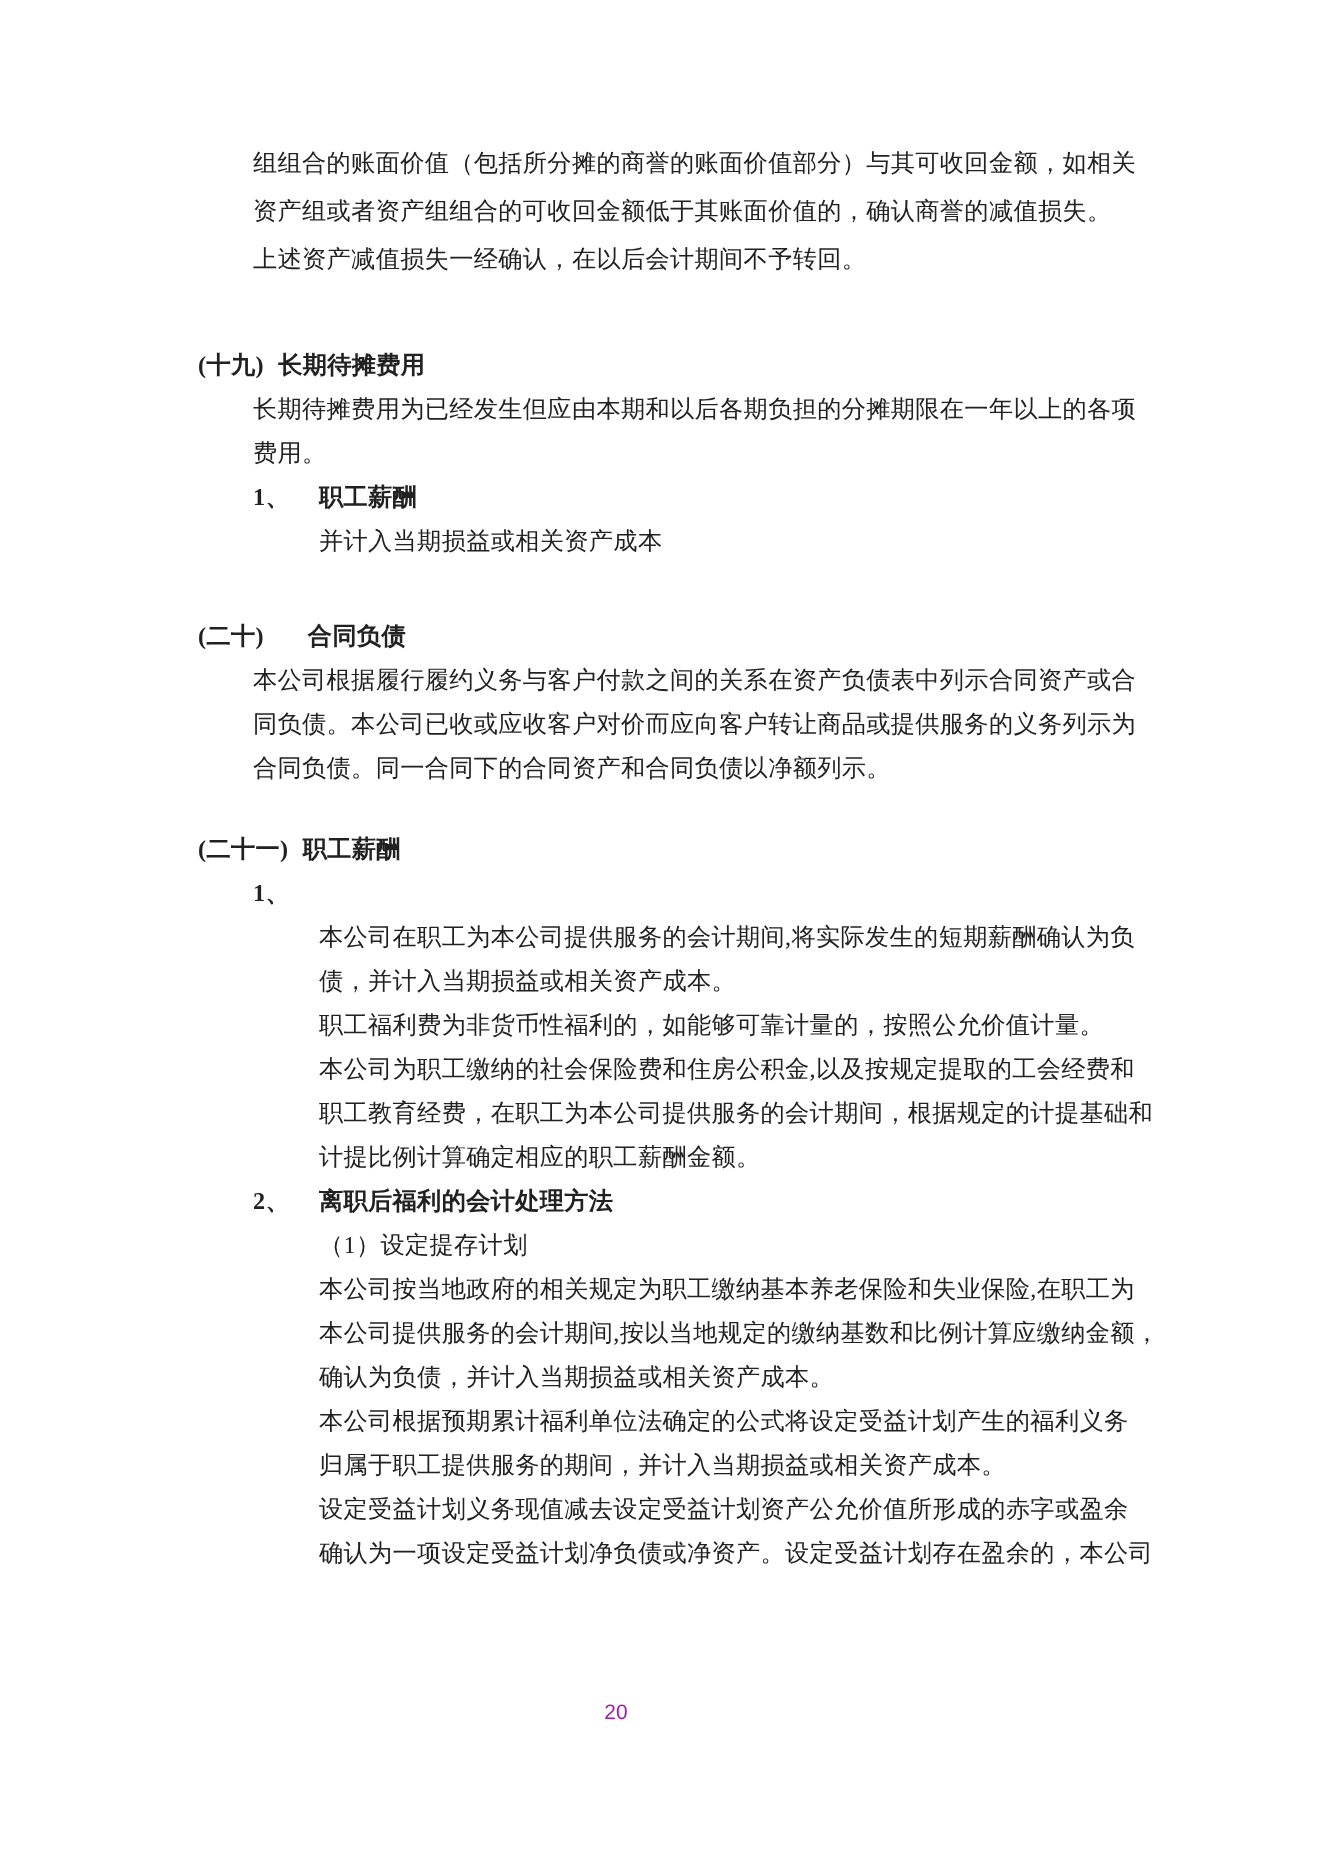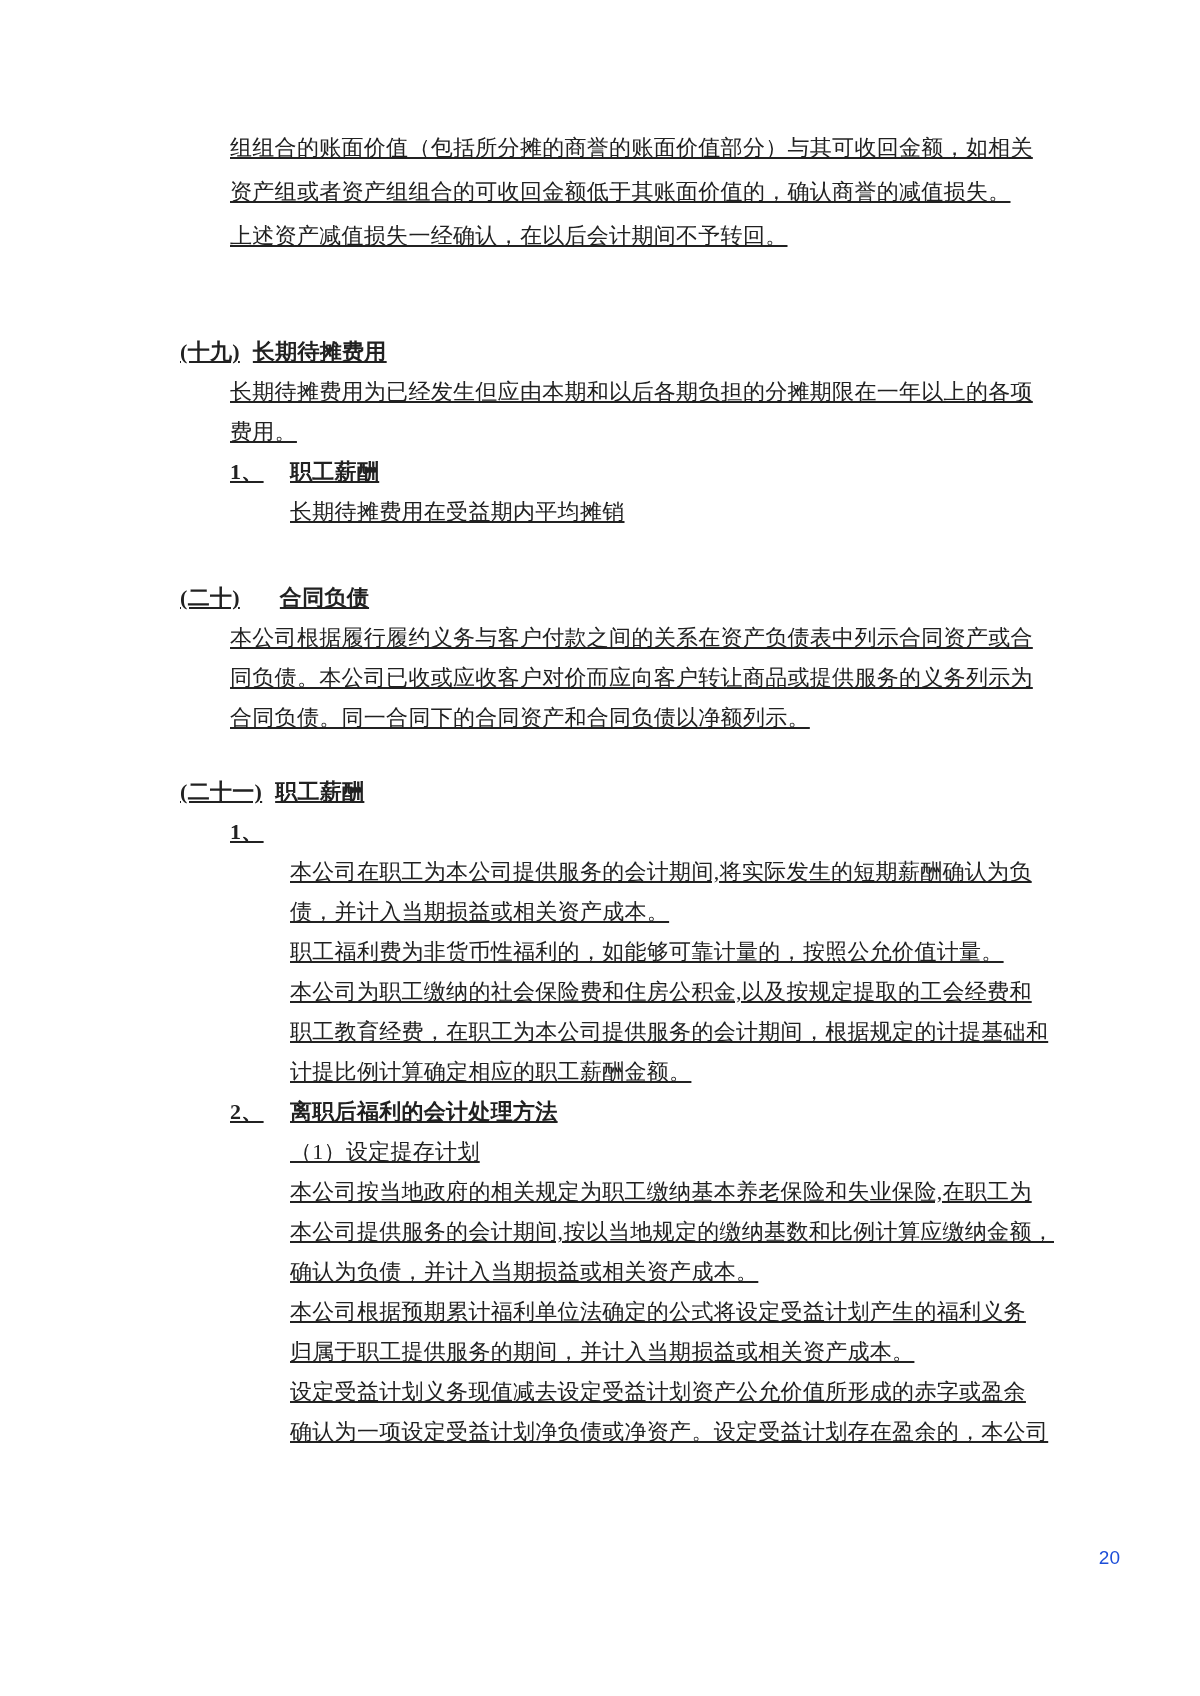--- a/index.html
+++ b/index.html
@@ -4,21 +4,20 @@
 <style>
   html, body { margin: 0; padding: 0; background: #ffffff; }
   .page {
     position: relative;
     width: 1120px;
     height: 1696px;
     background: #ffffff;
     font-family: "Liberation Serif", "DejaVu Serif", serif;
     color: #212121;
     overflow: hidden;
-    text-decoration: underline;
   }
   .para {
     margin: 0;
     font-size: 22px;
     line-height: 40px;
     white-space: pre-line;
     letter-spacing: 0.3px;
   }
   .para-top {
     line-height: 44px;
@@ -29,43 +28,43 @@
   .sec-heading {
     display: flex;
     align-items: baseline;
     gap: 13px;
     margin: 0 0 0 180px;
     font-size: 22px;
     line-height: 40px;
     font-weight: bold;
     letter-spacing: 0.3px;
   }
-  .mt-s19 { margin-top: 74px; }
+  .mt-s19 { margin-top: 54px; }
   .mt-s20 { margin-top: 46px; gap: 40px; }
   .mt-s21 { margin-top: 34px; }
   .mt-item2 { margin-top: 44px; }
   .num-heading {
     display: flex;
     align-items: baseline;
     margin: 0 0 0 230px;
     font-size: 22px;
     line-height: 40px;
     font-weight: bold;
     letter-spacing: 0.3px;
   }
   .num-label { width: 60px; flex: 0 0 60px; }
   .page-number {
     position: absolute;
     top: 1546px;
     left: 0;
     width: 100%;
-    text-align: right;
+    text-align: center;
     font-family: "Liberation Sans", "DejaVu Sans", sans-serif;
     font-size: 19px;
-    color: #1d4ed8;
+    color: #a21caf;
     line-height: 24px;
   }
 </style>
 </head>
 <body>
 
 <div class="page">
 
   <p class="para para-top lvl1">组组合的账面价值（包括所分摊的商誉的账面价值部分）与其可收回金额，如相关
 资产组或者资产组组合的可收回金额低于其账面价值的，确认商誉的减值损失。
@@ -74,21 +73,21 @@
   <div class="sec-heading mt-s19">
     <span>(十九)</span>
     <span>长期待摊费用</span>
   </div>
   <p class="para lvl1">长期待摊费用为已经发生但应由本期和以后各期负担的分摊期限在一年以上的各项
 费用。</p>
   <div class="num-heading">
     <span class="num-label">1、</span>
     <span>职工薪酬</span>
   </div>
-  <p class="para lvl2">长期待摊费用在受益期内平均摊销</p>
+  <p class="para lvl2">并计入当期损益或相关资产成本</p>
 
   <div class="sec-heading mt-s20">
     <span>(二十)</span>
     <span>合同负债</span>
   </div>
   <p class="para lvl1">本公司根据履行履约义务与客户付款之间的关系在资产负债表中列示合同资产或合
 同负债。本公司已收或应收客户对价而应向客户转让商品或提供服务的义务列示为
 合同负债。同一合同下的合同资产和合同负债以净额列示。</p>
 
   <div class="sec-heading mt-s21">

